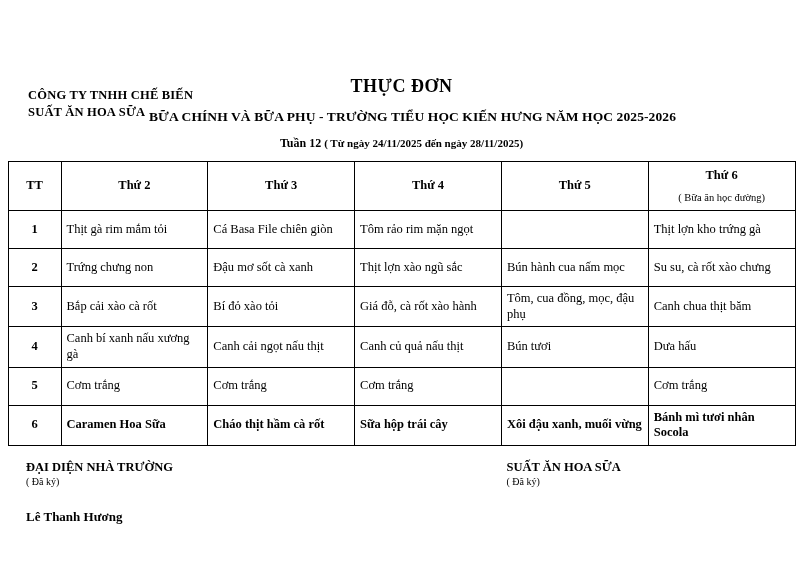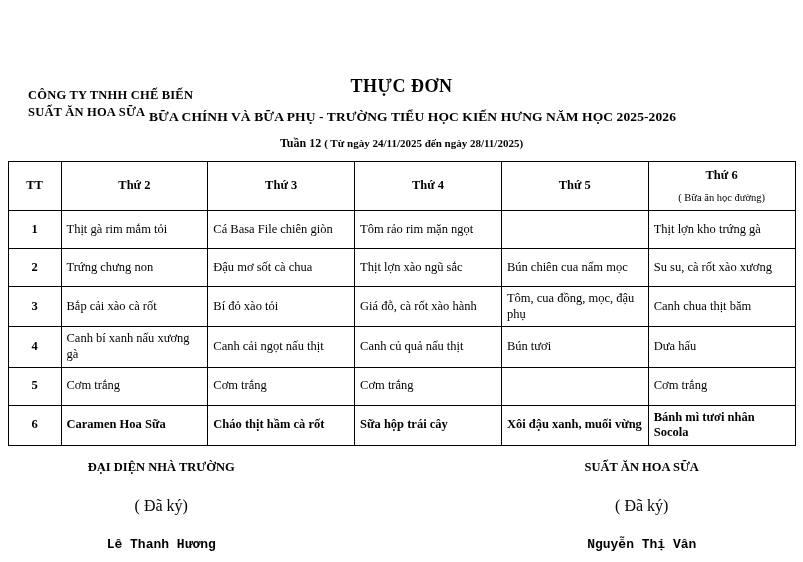--- a/index.html
+++ b/index.html
@@ -92,43 +92,40 @@
     font-weight: bold;
   }
   .signatures {
     display: flex;
     margin-top: 13px;
     padding: 0 26px;
     box-sizing: border-box;
   }
   .sig {
     flex: 1;
-    text-align: center;
   }
   .sig-left { padding-right: 120px; }
   .sig-right { padding-left: 90px; }
   .sig-line1 {
     font-size: 12.5px;
     font-weight: bold;
     line-height: 1.4;
   }
   .sig-line2 {
     font-size: 12.5px;
     font-weight: bold;
     line-height: 1.4;
   }
   .sig-note {
-    font-size: 16px;
-    margin-top: 21px;
+    font-size: 10px;
   }
   .sig-name {
     font-size: 13px;
     font-weight: bold;
     margin-top: 22px;
-    font-family: Liberation Mono, monospace;
   }
 </style>
 </head>
 <body>
 
 <div class="page">
 
   <div class="company-block">
     <div>CÔNG TY TNHH  CHẾ BIẾN</div>
     <div>SUẤT ĂN HOA SỮA</div>
@@ -170,24 +167,24 @@
         <td class="idx">1</td>
         <td>Thịt gà rim mắm tỏi</td>
         <td>Cá Basa File chiên giòn</td>
         <td>Tôm rảo rim mặn ngọt</td>
         <td></td>
         <td>Thịt lợn kho trứng gà</td>
       </tr>
       <tr>
         <td class="idx">2</td>
         <td>Trứng chưng non</td>
-        <td>Đậu mơ sốt cà chua</td>
+        <td>Đậu mơ sốt cà xanh</td>
         <td>Thịt lợn xào ngũ sắc</td>
-        <td>Bún chiên cua nấm mọc</td>
-        <td>Su su, cà rốt xào xương</td>
+        <td>Bún hành cua nấm mọc</td>
+        <td>Su su, cà rốt xào chưng</td>
       </tr>
       <tr>
         <td class="idx">3</td>
         <td>Bắp cải xào cà rốt</td>
         <td>Bí đỏ xào tỏi</td>
         <td>Giá đỗ, cà rốt xào hành</td>
         <td>Tôm, cua đồng, mọc, đậu phụ</td>
         <td>Canh chua thịt băm</td>
       </tr>
       <tr>
@@ -219,17 +216,16 @@
 
   <div class="signatures">
     <div class="sig sig-left">
       <div class="sig-line1">ĐẠI DIỆN NHÀ TRƯỜNG</div>
       <div class="sig-note">( Đã ký)</div>
       <div class="sig-name">Lê Thanh Hương</div>
     </div>
     <div class="sig sig-right">
       <div class="sig-line2">SUẤT ĂN HOA SỮA</div>
       <div class="sig-note">( Đã ký)</div>
-      <div class="sig-name">Nguyễn Thị Vân</div>
     </div>
   </div>
 
 </div>
 
 </body></html>

